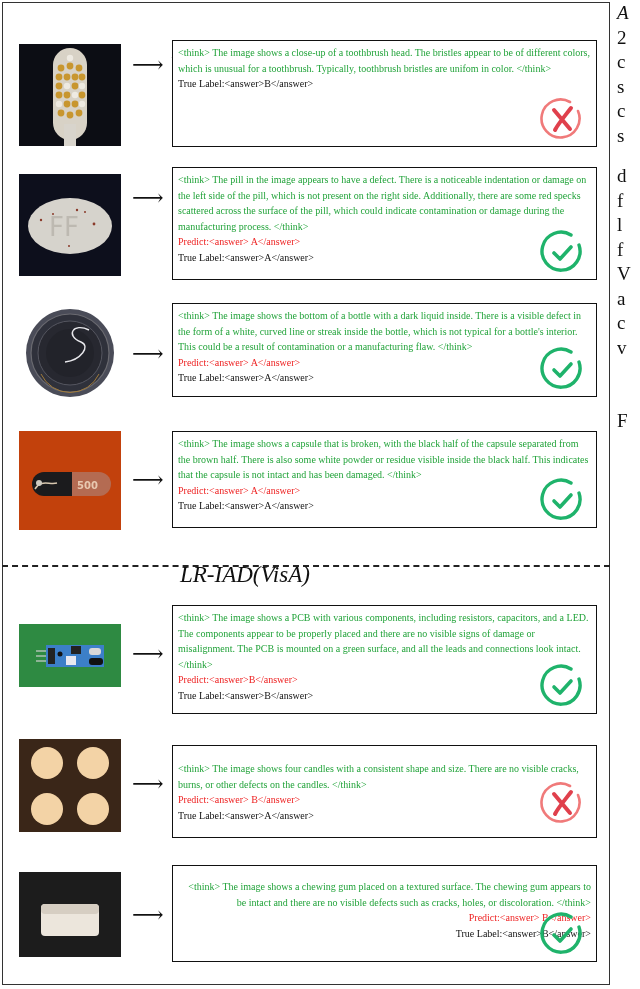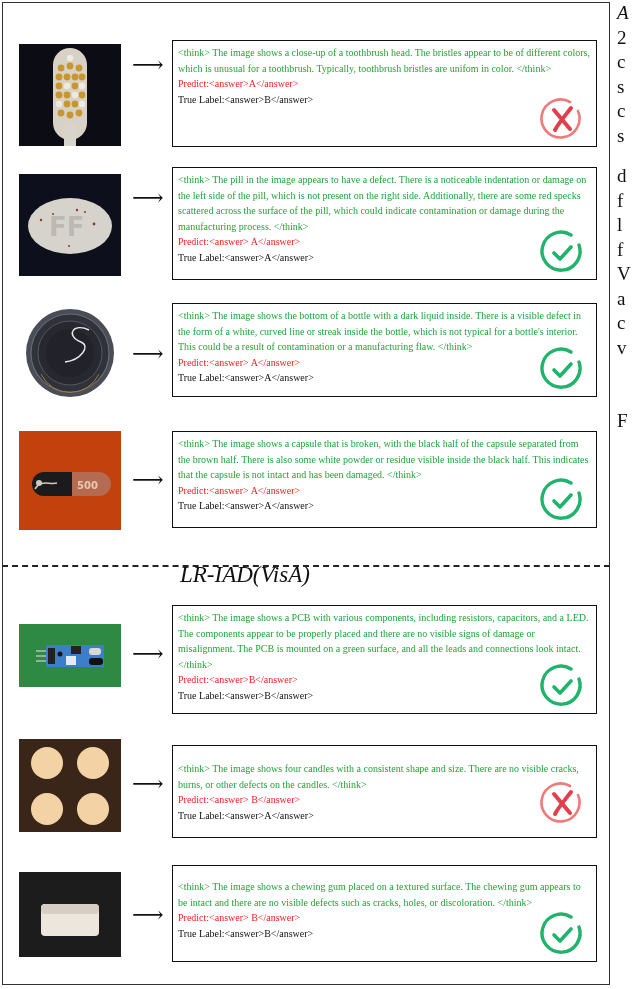--- a/index.html
+++ b/index.html
@@ -55,29 +55,28 @@
         <circle cx="56" cy="51" r="3.2"></circle>
       <circle cx="40" cy="60" r="3.2"></circle>
         <circle cx="63" cy="60" r="3.2"></circle>
         <circle cx="51" cy="14" r="3.2"></circle>
     </g>
   </svg>
 </div>
 <div class="arrow" style="top:54px;">⟶</div>
 <div class="box" style="top:40px; height:107px;">
   <div class="think">&lt;think&gt; The image shows a close-up of a toothbrush head. The bristles appear to be of different colors, which is unusual for a toothbrush. Typically, toothbrush bristles are unifom in color. &lt;/think&gt;</div>
-  <div class="predict">Predict:&lt;answer&gt;A&lt;/answer&gt;</div>
   <div class="truth">True Label:&lt;answer&gt;B&lt;/answer&gt;</div>
   <svg class="verdict" viewBox="0 0 44 44">
     <path d="M38 14 A19 19 0 1 1 30 5" fill="none" stroke="#f07a7a" stroke-width="2.6" stroke-linecap="round"></path>
     <path d="M14 13 L30 32 M31 11 C24 20 18 27 15 33" fill="none" stroke="#e0404c" stroke-width="4" stroke-linecap="round"></path>
   </svg>
 </div>
 
-<div class="thumb" style="top:174px; height:102px; background:#0d0f1c;font-weight:bold;">
+<div class="thumb" style="top:174px; height:102px; background:#0d0f1c;">
   <svg width="102" height="102" viewBox="0 0 102 102">
     <ellipse cx="51" cy="52" rx="42" ry="28" fill="#d6d3cc"></ellipse>
     <text x="30" y="62" font-family="DejaVu Sans, sans-serif" font-size="26" fill="#bdb9b1">FF</text>
     <g fill="#8a3a2a">
       <circle cx="22" cy="46" r="1.2"></circle>
         <circle cx="58" cy="36" r="1.2"></circle>
         <circle cx="66" cy="38" r="1"></circle>
       <circle cx="75" cy="50" r="1.4"></circle>
         <circle cx="34" cy="40" r="1"></circle>
         <circle cx="50" cy="72" r="1"></circle>
@@ -186,21 +185,21 @@
   </svg>
 </div>
 
 <div class="thumb" style="top:872px; height:85px; background:#1c1c1c;">
   <svg width="102" height="85" viewBox="0 0 102 85">
     <rect x="22" y="32" width="58" height="32" rx="4" fill="#ece6dc"></rect>
     <rect x="22" y="32" width="58" height="10" rx="4" fill="#d6cec2"></rect>
   </svg>
 </div>
 <div class="arrow" style="top:904px;">⟶</div>
-<div class="box" style="top:865px; height:97px; padding-top:13px;">
+<div class="box" style="top:865px; height:97px; padding-top:13px;text-align:right;">
   <div class="think">&lt;think&gt; The image shows a chewing gum placed on a textured surface. The chewing gum appears to be intact and there are no visible defects such as cracks, holes, or discoloration. &lt;/think&gt;</div>
   <div class="predict">Predict:&lt;answer&gt; B&lt;/answer&gt;</div>
   <div class="truth">True Label:&lt;answer&gt;B&lt;/answer&gt;</div>
   <svg class="verdict" viewBox="0 0 44 44">
     <path d="M39 15 A19 19 0 1 1 31 5" fill="none" stroke="#1fb36b" stroke-width="3.4" stroke-linecap="round"></path>
     <path d="M14 23 L20 29 L31 17" fill="none" stroke="#1fb36b" stroke-width="3.6" stroke-linecap="round" stroke-linejoin="round"></path>
   </svg>
 </div>
 
 <div class="side-col" style="top:1px;">

